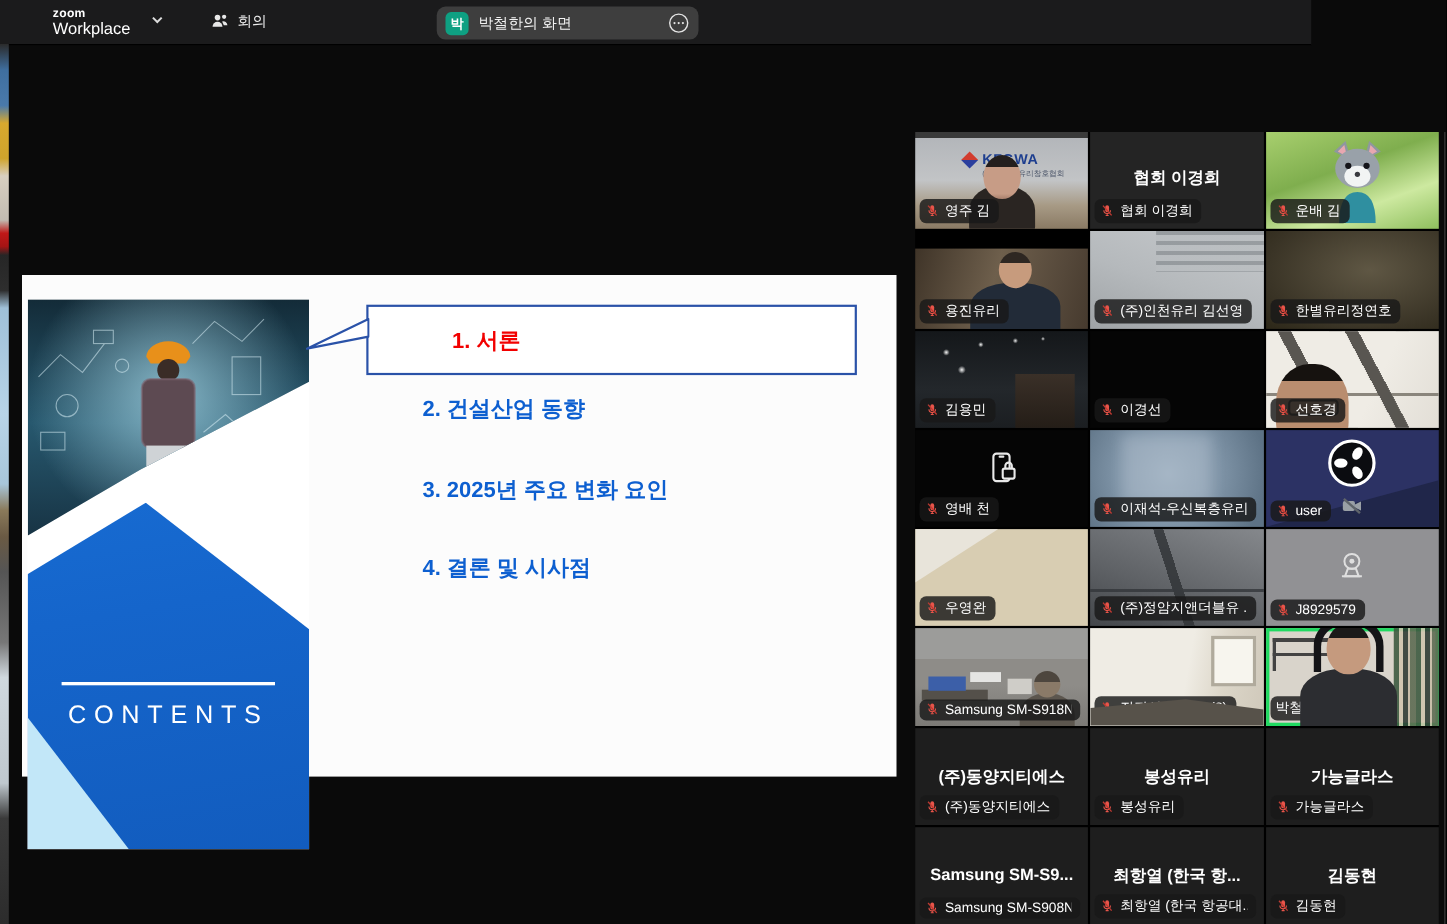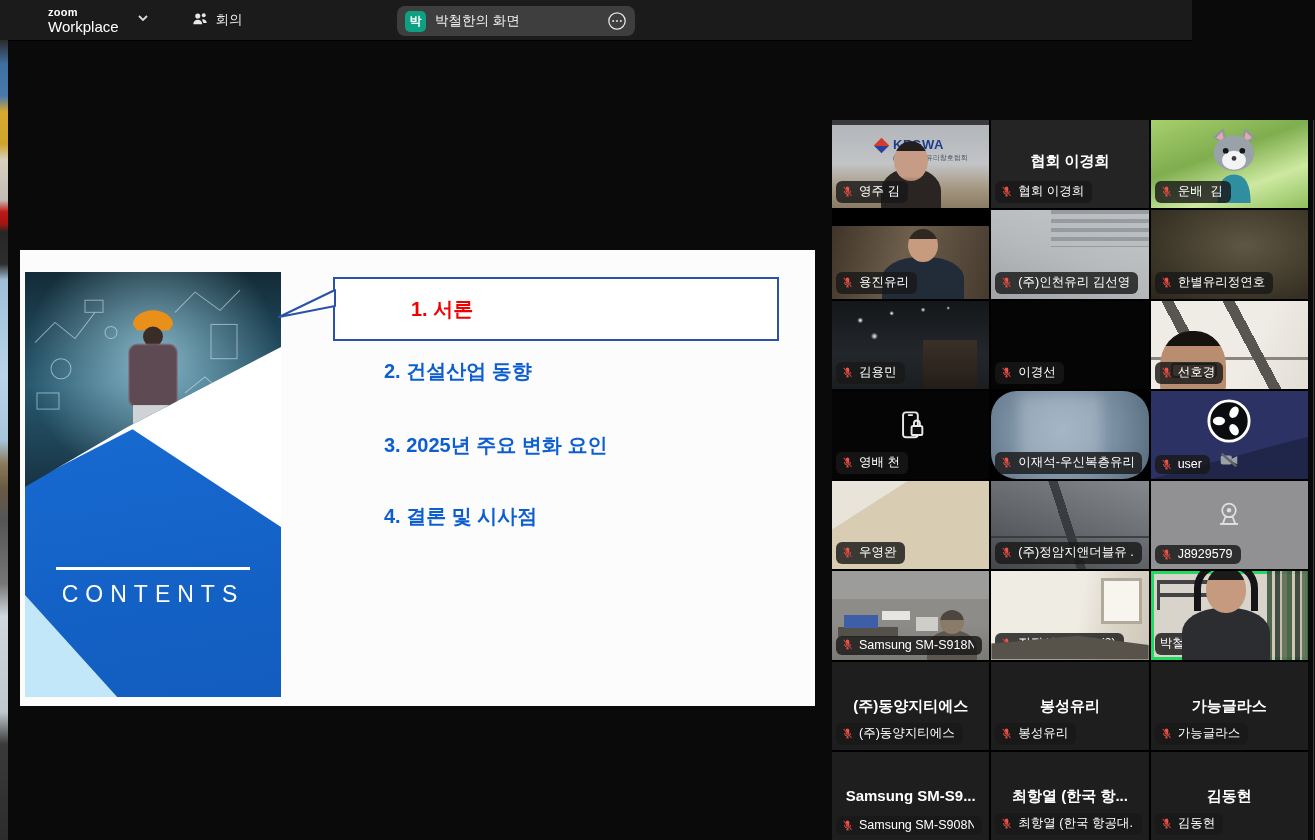--- a/index.html
+++ b/index.html
@@ -24,21 +24,21 @@
 
   
   .edge-strip{position:absolute;left:0;top:40px;width:8px;height:800px;
     background:linear-gradient(180deg,#2b2b2b 0%,#3f6fa0 3%,#4a7aab 7%,#d8a92e 9%,#cfa42c 13%,
       #d8cfc0 15%,#c2bcb2 20%,#c01818 21.5%,#a51414 23%,#262626 24%,#2e2e2e 28%,
       #9fc0d8 30%,#b8d4e8 42%,#a8c6da 50%,#8a7a5a 53%,#6a5a44 56%,#555555 60%,
       #777777 68%,#cfd8de 72%,#bfc8ce 84%,#3a3a3a 88%,#2c2c2c 100%);}
 
   
   .slide{position:absolute;left:20px;top:250px;width:795px;height:456px;background:#fcfcfc;}
-  .art-col{position:absolute;left:5px;top:22px;width:256px;height:425px;background:#fff;}
+  .art-col{position:absolute;left:5px;top:22px;width:256px;height:500px;background:#fff;}
   .art-photo{position:absolute;left:0;top:0;width:256px;height:250px;
              clip-path:polygon(0 0,100% 0,100% 30%,40% 62%,0 86%);}
   .art-photo svg{width:100%;height:100%;display:block;}
   .art-blue{position:absolute;inset:0;background:linear-gradient(170deg,#1a74db 0%,#1565cb 55%,#125cbe 100%);
             clip-path:polygon(42% 37%,100% 60%,100% 100%,0 100%,0 50%);}
   .art-lightblue{position:absolute;inset:0;background:#c2e7f8;
             clip-path:polygon(0 76%,36% 100%,0 100%);}
   .art-line{position:absolute;left:12%;width:76%;top:69.5%;height:3px;background:#fff;}
   .contents-title{position:absolute;left:0;width:100%;top:72.8%;text-align:center;color:#fff;
             font-size:23px;letter-spacing:7px;font-weight:400;}
@@ -77,21 +77,21 @@
   .logo-diamond{width:11px;height:11px;margin-top:2px;background:linear-gradient(135deg,#d23c2e 0 50%,#2b3f9e 50% 100%);transform:rotate(45deg);flex:none;}
   .sign-main{color:#1d3e8f;font-weight:800;font-size:13px;letter-spacing:.5px;line-height:1;}
   .sign-sub{color:#4a5468;font-size:7px;margin-top:2px;}
   .s-kfgwa .ph{left:50%;bottom:-6px;transform:translateX(-50%);width:60px;height:46px;background:#2a2522;border-radius:50% 50% 8px 8px;}
   .s-kfgwa .ph::before{left:50%;top:-27px;transform:translateX(-50%);width:34px;height:40px;border-radius:50%;
       background:linear-gradient(180deg,#241f1e 0 26%,#c79c86 26% 88%,#a87f6c 100%);}
 
   .s-dim{background:#242424;}
   .s-dim .center-name{top:36%;}
 
-  .s-grass{background:linear-gradient(160deg,#a8cf6e,#7fae4e 40%,#cde9a0 70%,#8fbf5e);font-family:Liberation Mono, monospace;}
+  .s-grass{background:linear-gradient(160deg,#a8cf6e,#7fae4e 40%,#cde9a0 70%,#8fbf5e);}
   .wolf{position:absolute;left:53%;top:8%;transform:translateX(-50%);width:76px;height:76px;}
 
   .s-office-man{background:linear-gradient(105deg,#3f3428 0%,#6e5f4c 45%,#55483a 80%,#463a2e 100%);margin-top:16px;}
   .s-office-man .ph{left:32%;bottom:-4px;width:82px;height:46px;background:#222b38;border-radius:46% 46% 0 0;}
   .s-office-man .ph::before{left:50%;top:-28px;transform:translateX(-50%);width:30px;height:33px;border-radius:50%;
       background:linear-gradient(180deg,#2e2722 0 30%,#c79b7d 30% 100%);}
 
   .s-gray-room{background:linear-gradient(200deg,#c6c9cc 0%,#b5b9bc 55%,#9fa3a6 100%);}
   .s-gray-room::before{content:"";position:absolute;right:0;top:0;width:62%;height:42%;
       background:repeating-linear-gradient(180deg,#8d9296 0 4px,#b9bdc0 4px 9px);opacity:.8;}
@@ -111,21 +111,21 @@
   .s-black{background:#050505;}
 
   .s-face-beams{background:linear-gradient(115deg,#efece5 0 62%,#e2ded6 100%);}
   .s-face-beams::before{content:"";position:absolute;inset:0;
       background:linear-gradient(62deg,transparent 0 28%,#3f3c38 28% 34%,transparent 34% 58%,#3f3c38 58% 64%,transparent 64%),
                  linear-gradient(180deg,transparent 0 64%,#7a756c 64% 67%,transparent 67%);opacity:.85;}
   .s-face-beams .ph{left:6%;bottom:-18px;width:66px;height:76px;border-radius:46% 46% 30% 30%;
       background:linear-gradient(180deg,#16120f 0 20%,#b98d6f 20% 100%);}
   .s-face-beams .ph::before{left:16%;top:42%;width:42px;height:11px;border:2px solid #3a342e;border-radius:4px;background:rgba(255,255,255,.12);}
 
-  .s-window-blur{background:radial-gradient(circle at 45% 45%,#9db0c0,#7e93a6 48%,#5d7285 90%);border-radius:26px;}
+  .s-window-blur{background:radial-gradient(circle at 45% 45%,#9db0c0,#7e93a6 48%,#5d7285 90%);}
   .s-window-blur::before{content:"";position:absolute;left:18%;top:6%;width:52%;height:70%;
       background:#aebccb;opacity:.5;filter:blur(6px);}
 
   .s-obs{background:#2c3264;}
   .s-obs::before{content:"";position:absolute;inset:0;background:#20264a;
       clip-path:polygon(0 100%,100% 52%,100% 100%);}
   .obs-logo{position:absolute;left:50%;top:34%;transform:translate(-50%,-50%);width:46px;height:46px;}
   .obs-logo svg{width:100%;height:100%;}
 
   .s-books{background:#d8cdb2;}

